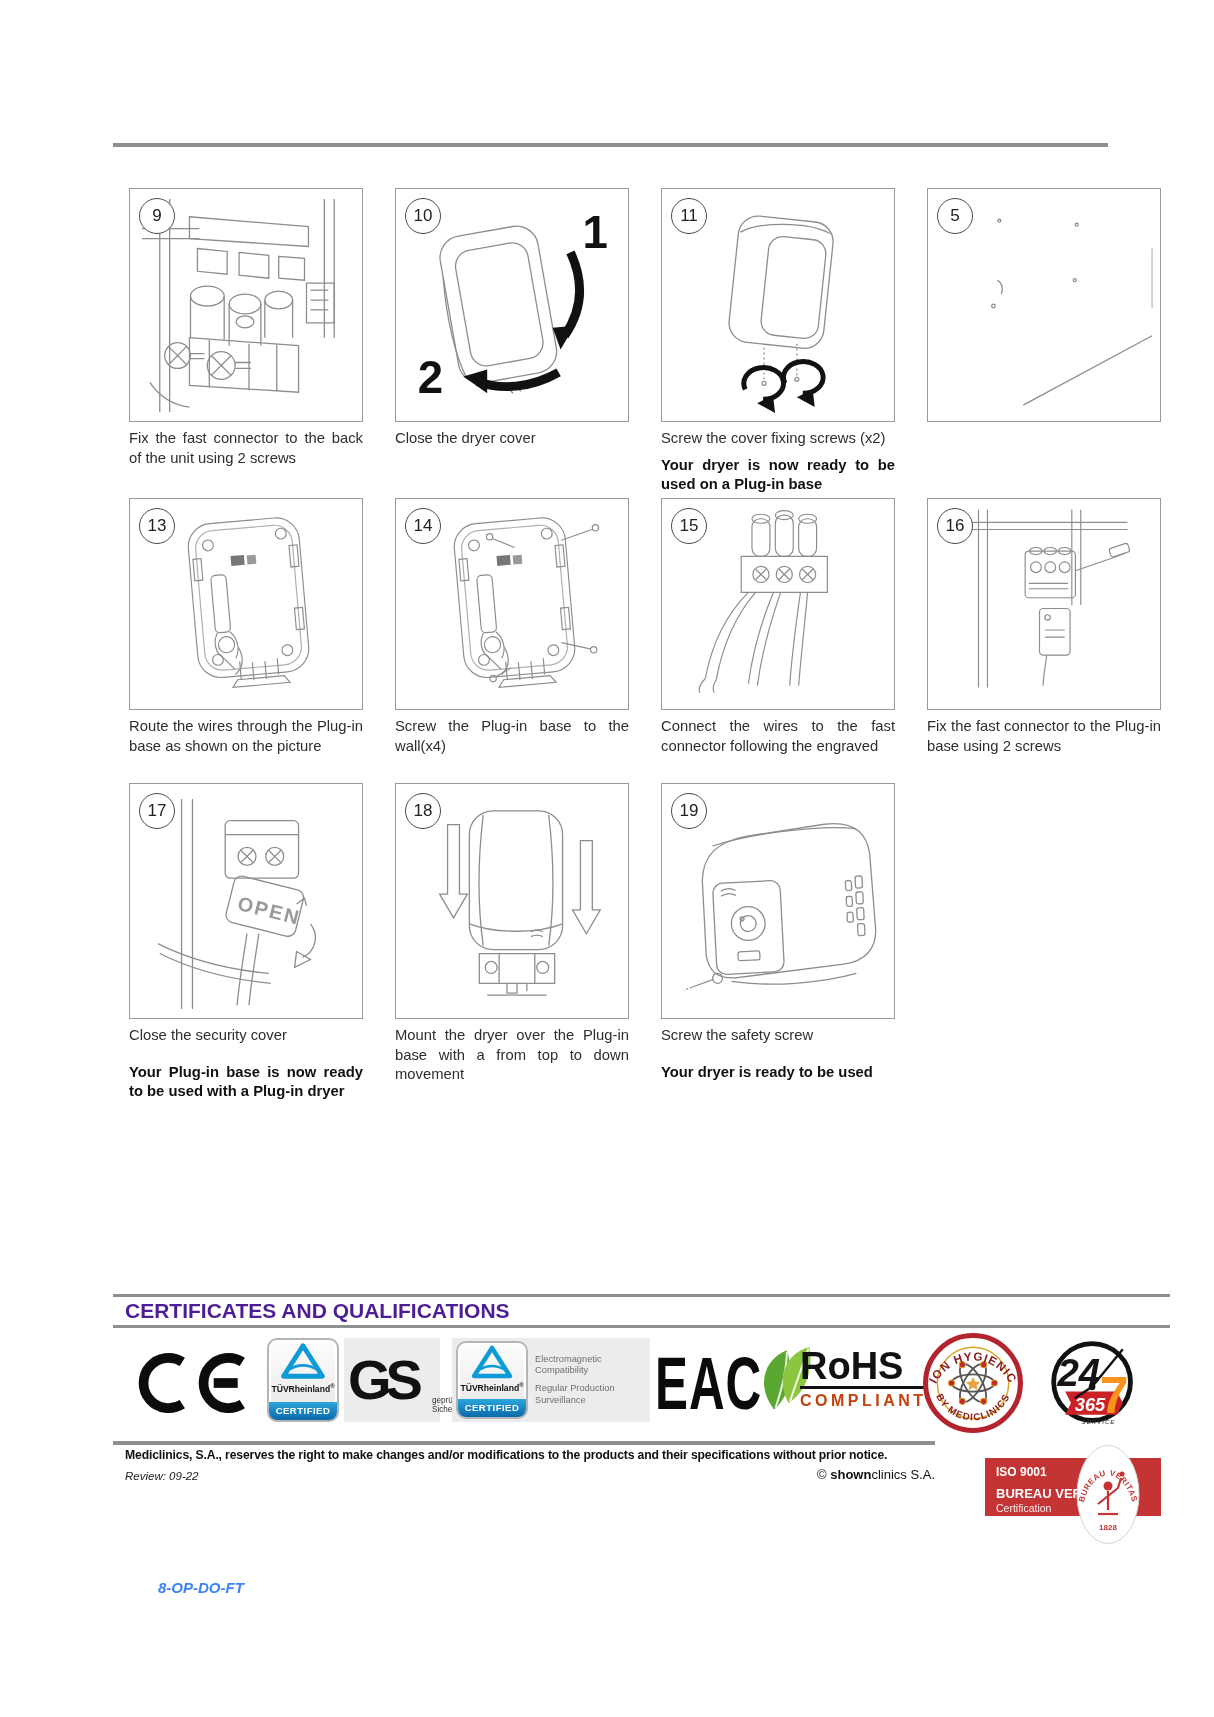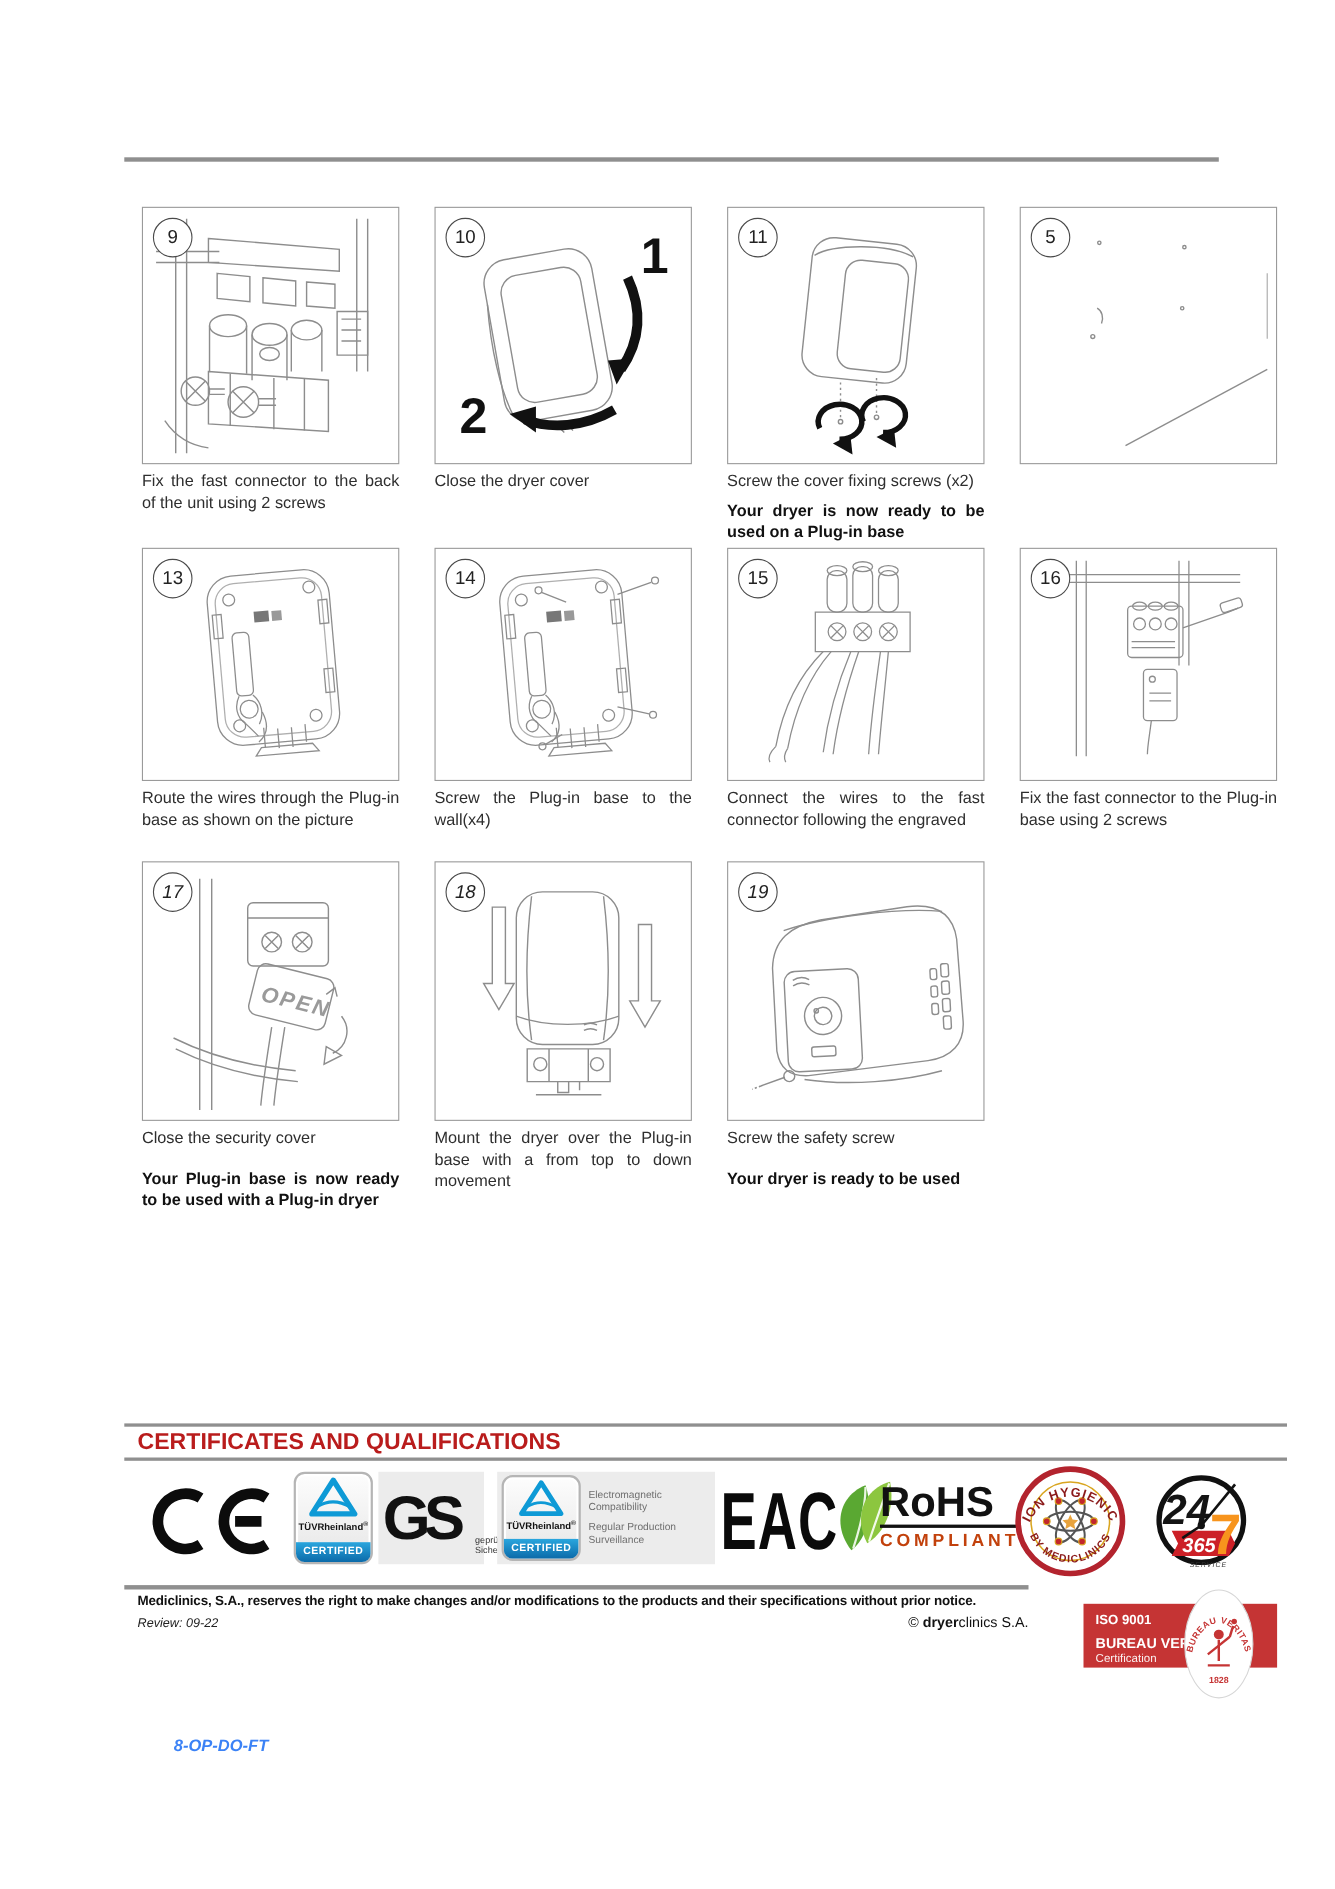--- a/index.html
+++ b/index.html
@@ -3,34 +3,34 @@
 <meta charset="utf-8">
 <style>
   html,body{margin:0;padding:0;background:#d9d9d9;}
   .page{position:relative;width:1214px;height:1717px;background:#ffffff;margin:0 auto;
         font-family:"Liberation Sans",sans-serif;color:#222;overflow:hidden;}
   .hr{position:absolute;background:#8f8f8f;}
   
   .row{position:absolute;left:129px;display:flex;gap:32px;}
   .cell{width:234px;display:flex;flex-direction:column;}
   .panel{position:relative;width:234px;border:1.4px solid #9a9a9a;background:#fff;box-sizing:border-box;}
-  .r1 .panel{height:234px;} .r2 .panel{height:212px;} .r3 .panel{height:236px;font-style:italic;}
+  .r1 .panel{height:234px;} .r2 .panel{height:212px;} .r3 .panel{height:236px;}
   .panel svg{position:absolute;inset:0;width:100%;height:100%;}
   .num{position:absolute;left:9px;top:9px;width:34px;height:34px;border:1.6px solid #4a4a4a;border-radius:50%;
        display:flex;align-items:center;justify-content:center;font-size:17px;color:#222;background:#fff;z-index:2;}
   .cap{margin-top:7px;font-size:14.8px;line-height:1.32;color:#2e2e2e;text-align:justify;}
   .cap.bold{font-weight:bold;color:#111;}
   .mt{margin-top:17px;}
   .ln{stroke:#8d8d8d;stroke-width:1.3;fill:none;}
   .thick{stroke:#111;stroke-width:9;fill:none;}
   .bignum{font-size:46px;font-weight:bold;fill:#111;font-family:"Liberation Sans",sans-serif;}
   .screwArrow{stroke:#111;stroke-width:5;fill:none;}
   .openLbl{fill:#9a9a9a;font-size:20px;letter-spacing:2px;font-weight:600;font-family:"Liberation Sans",sans-serif;}
   
-  .certHead{position:absolute;left:125px;top:1299px;font-size:21px;font-weight:bold;color:#b91c1c;}
+  .certHead{position:absolute;left:125px;top:1299px;font-size:21px;font-weight:bold;color:#4c1d95;}
   .logo{position:absolute;}
   .tuv{width:72px;height:84px;border-radius:10px;background:linear-gradient(#fdfdfd,#e6e6e6);
        border:2px solid #b5b5b5;box-shadow:inset 0 0 0 2px #fff;display:flex;flex-direction:column;
        align-items:center;justify-content:flex-start;overflow:hidden;box-sizing:border-box;}
   .tuvBrand{font-size:8.6px;font-weight:bold;color:#111;margin-top:1px;white-space:nowrap;}
   .tuvReg{font-size:6px;vertical-align:super;}
   .tuvBar{margin-top:auto;width:100%;background:linear-gradient(#2aa6de,#0b6aa9);color:#fff;
           font-size:9.5px;font-weight:bold;text-align:center;padding:3px 0 4px;letter-spacing:.5px;}
   .grayBox{background:#ececec;display:flex;align-items:center;box-sizing:border-box;}
   .gsBig{font-size:56px;font-weight:bold;letter-spacing:-6px;color:#111;line-height:.9;margin-left:4px;}
@@ -465,21 +465,21 @@
     <text x="56" y="82" font-size="54" font-weight="bold" fill="#f7941d">7</text>
     <line x1="48" y1="55" x2="80" y2="16" stroke="#111" stroke-width="2.5"></line>
     <line x1="48" y1="55" x2="30" y2="67" stroke="#111" stroke-width="2.5"></line>
     <circle cx="48" cy="55" r="3.5" fill="#111"></circle>
     <text x="37" y="94" font-size="6.5" font-style="italic" fill="#333" letter-spacing="1">SERVICE</text>
   </svg>
 
   <div class="hr" style="left:113px;top:1441px;width:822px;height:4px;"></div>
   <div class="discl">Mediclinics, S.A., reserves the right to make changes and/or modifications to the products and their specifications without prior notice.</div>
   <div class="review">Review: 09-22</div>
-  <div class="copy"><span>© </span><b>dryer</b><span>clinics S.A.</span></div>
+  <div class="copy"><span>© </span><b>shown</b><span>clinics S.A.</span></div>
 
   <div class="isoBox">
     <div class="isoL1">ISO 9001</div>
     <div class="isoL2">BUREAU VERITAS</div>
     <div class="isoL3">Certification</div>
   </div>
 
   <svg class="logo" style="left:1076px;top:1444px;" width="64" height="101" viewBox="0 0 64 101">
     <ellipse cx="32" cy="50.5" rx="31" ry="49" fill="#fff" stroke="#d6d6d6" stroke-width="1"></ellipse>
     <path id="bvTop" d="M 7 62 A 26 42 0 0 1 57 62" fill="none"></path>

